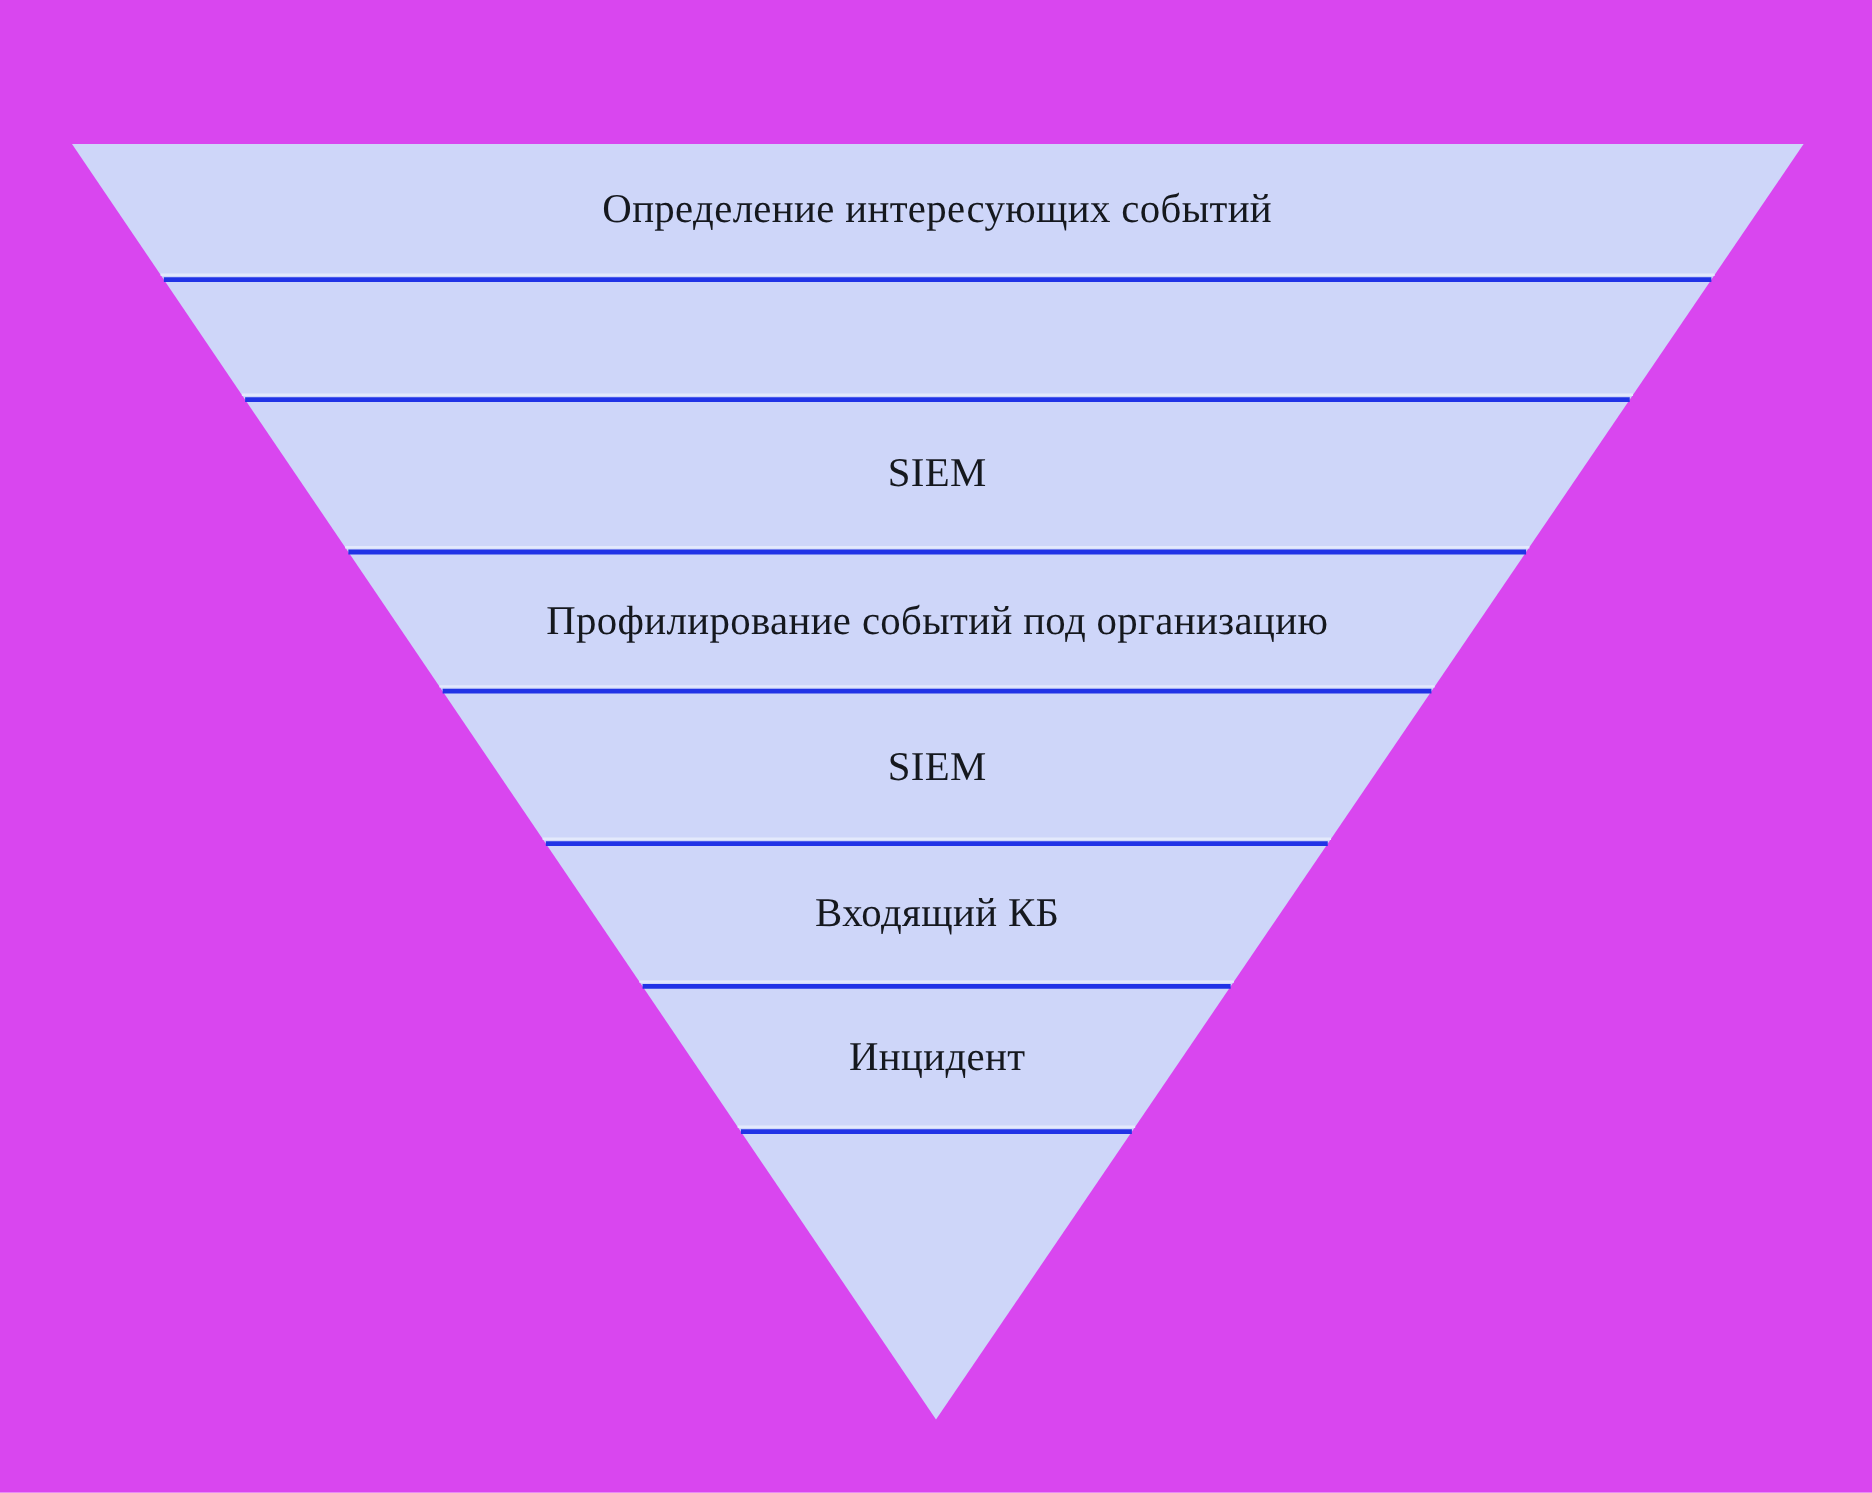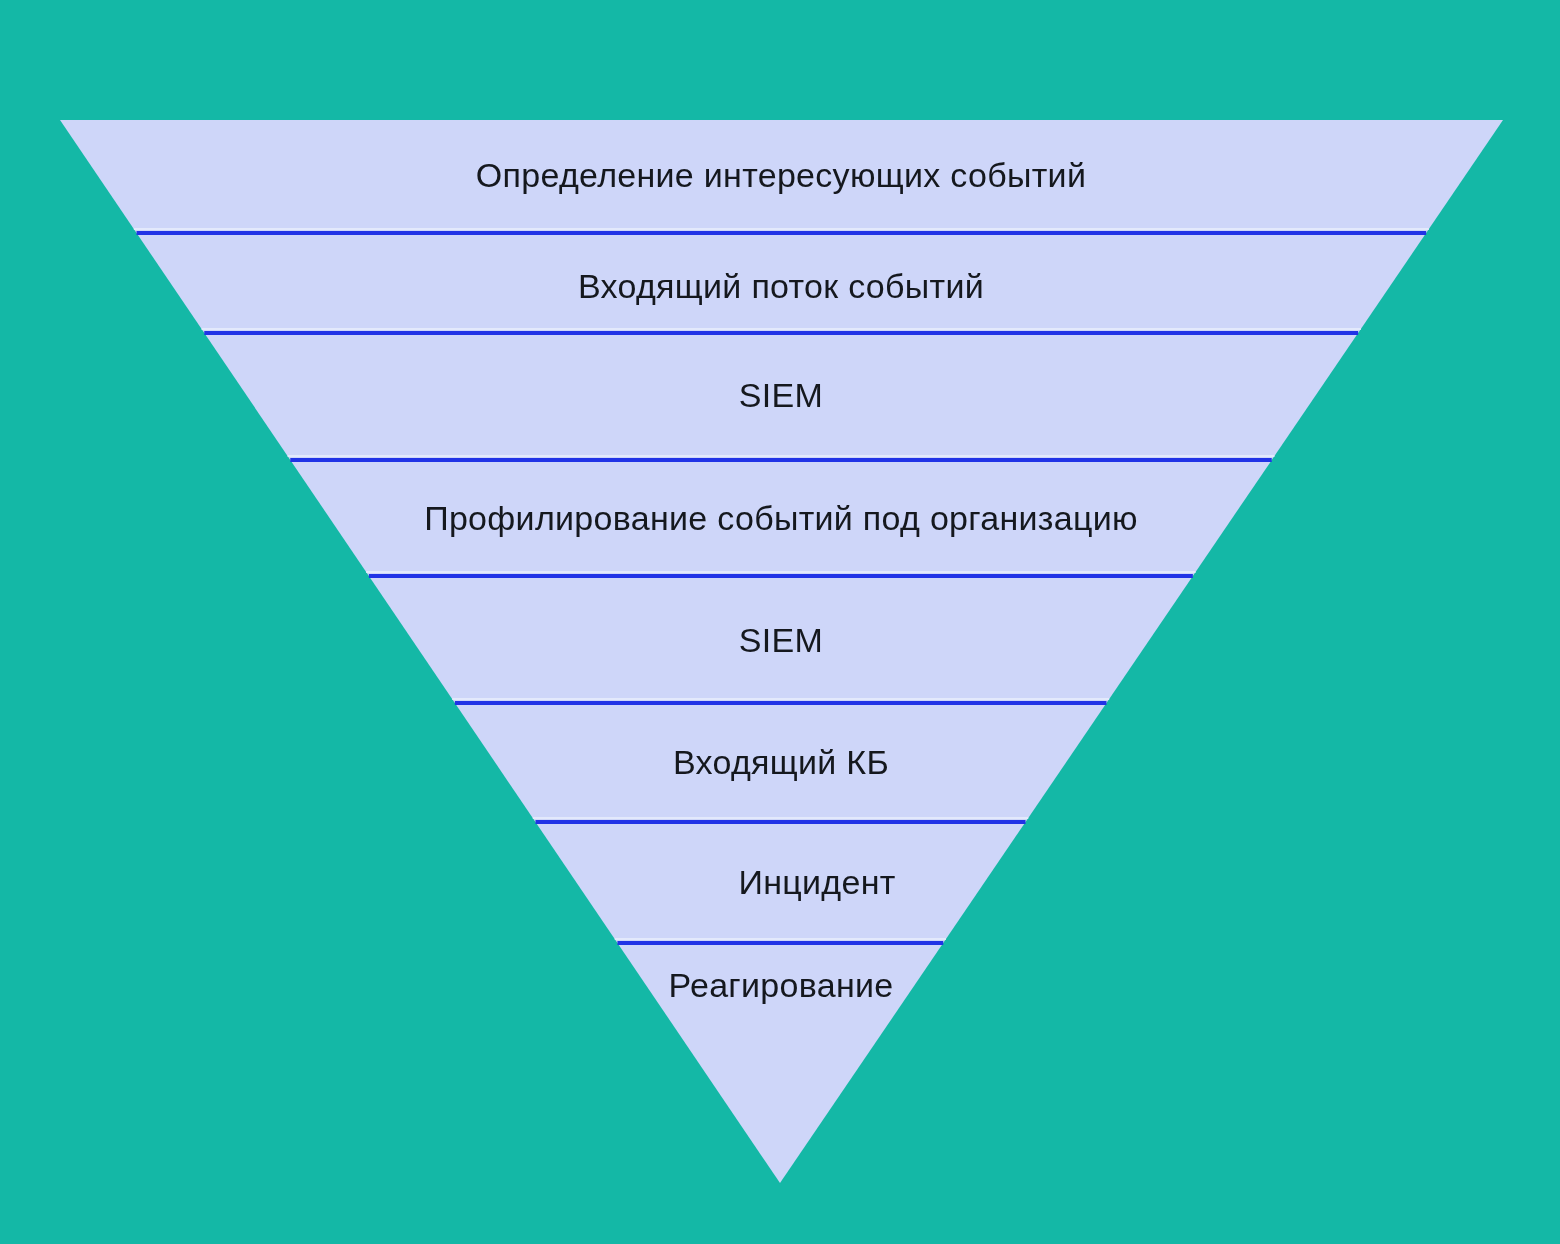--- a/index.html
+++ b/index.html
@@ -4,23 +4,23 @@
 <style>
   html, body {
     margin: 0;
     padding: 0;
     background: #ffffff;
   }
   .canvas {
     position: relative;
     width: 1560px;
     height: 1244px;
-    background: #14b8a6;
+    background: #d946ef;
     overflow: hidden;
-    font-family: Liberation Sans, sans-serif;
+    font-family: Liberation Serif, serif;
   }
   .canvas > svg {
     position: absolute;
     left: 0;
     top: 0;
   }
   .labels-layer {
     position: absolute;
     left: 0;
     top: 0;
@@ -54,21 +54,19 @@
       <line x1="368.86171213546567" y1="576" x2="1192.8513640639699" y2="576" stroke="#2133e6" stroke-width="4"></line>
       <line x1="452.173095014111" y1="699" x2="1109.1928504233301" y2="699" stroke="#e3e9fc" stroke-width="2"></line>
       <line x1="454.8824082784572" y1="703" x2="1106.472248353716" y2="703" stroke="#2133e6" stroke-width="4"></line>
       <line x1="532.7751646284102" y1="818" x2="1028.2549388523048" y2="818" stroke="#e3e9fc" stroke-width="2"></line>
       <line x1="535.4844778927563" y1="822" x2="1025.5343367826904" y2="822" stroke="#2133e6" stroke-width="4"></line>
       <line x1="614.7318908748824" y1="939" x2="945.9567262464723" y2="939" stroke="#e3e9fc" stroke-width="2"></line>
       <line x1="617.4412041392286" y1="943" x2="943.236124176858" y2="943" stroke="#2133e6" stroke-width="4"></line>
     </svg>
   <div class="labels-layer" id="labels-layer">
       <div class="layer-label" style="left: 781px; top: 175px; color: rgb(21, 24, 30);">Определение интересующих событий</div>
-      <div class="layer-label" style="left: 781px; top: 286px; color: rgb(21, 24, 30);">Входящий поток событий</div>
       <div class="layer-label" style="left: 781px; top: 395px; color: rgb(21, 24, 30);">SIEM</div>
       <div class="layer-label" style="left: 781px; top: 518px; color: rgb(21, 24, 30);">Профилирование событий под организацию</div>
       <div class="layer-label" style="left: 781px; top: 640px; color: rgb(21, 24, 30);">SIEM</div>
       <div class="layer-label" style="left: 781px; top: 762px; color: rgb(21, 24, 30);">Входящий КБ</div>
-      <div class="layer-label" style="left: 817px; top: 882px; color: rgb(21, 24, 30);">Инцидент</div>
-      <div class="layer-label" style="left: 781px; top: 985px; color: rgb(21, 24, 30);">Реагирование</div>
+      <div class="layer-label" style="left: 781px; top: 882px; color: rgb(21, 24, 30);">Инцидент</div>
     </div>
 </div>
 
 </body></html>

